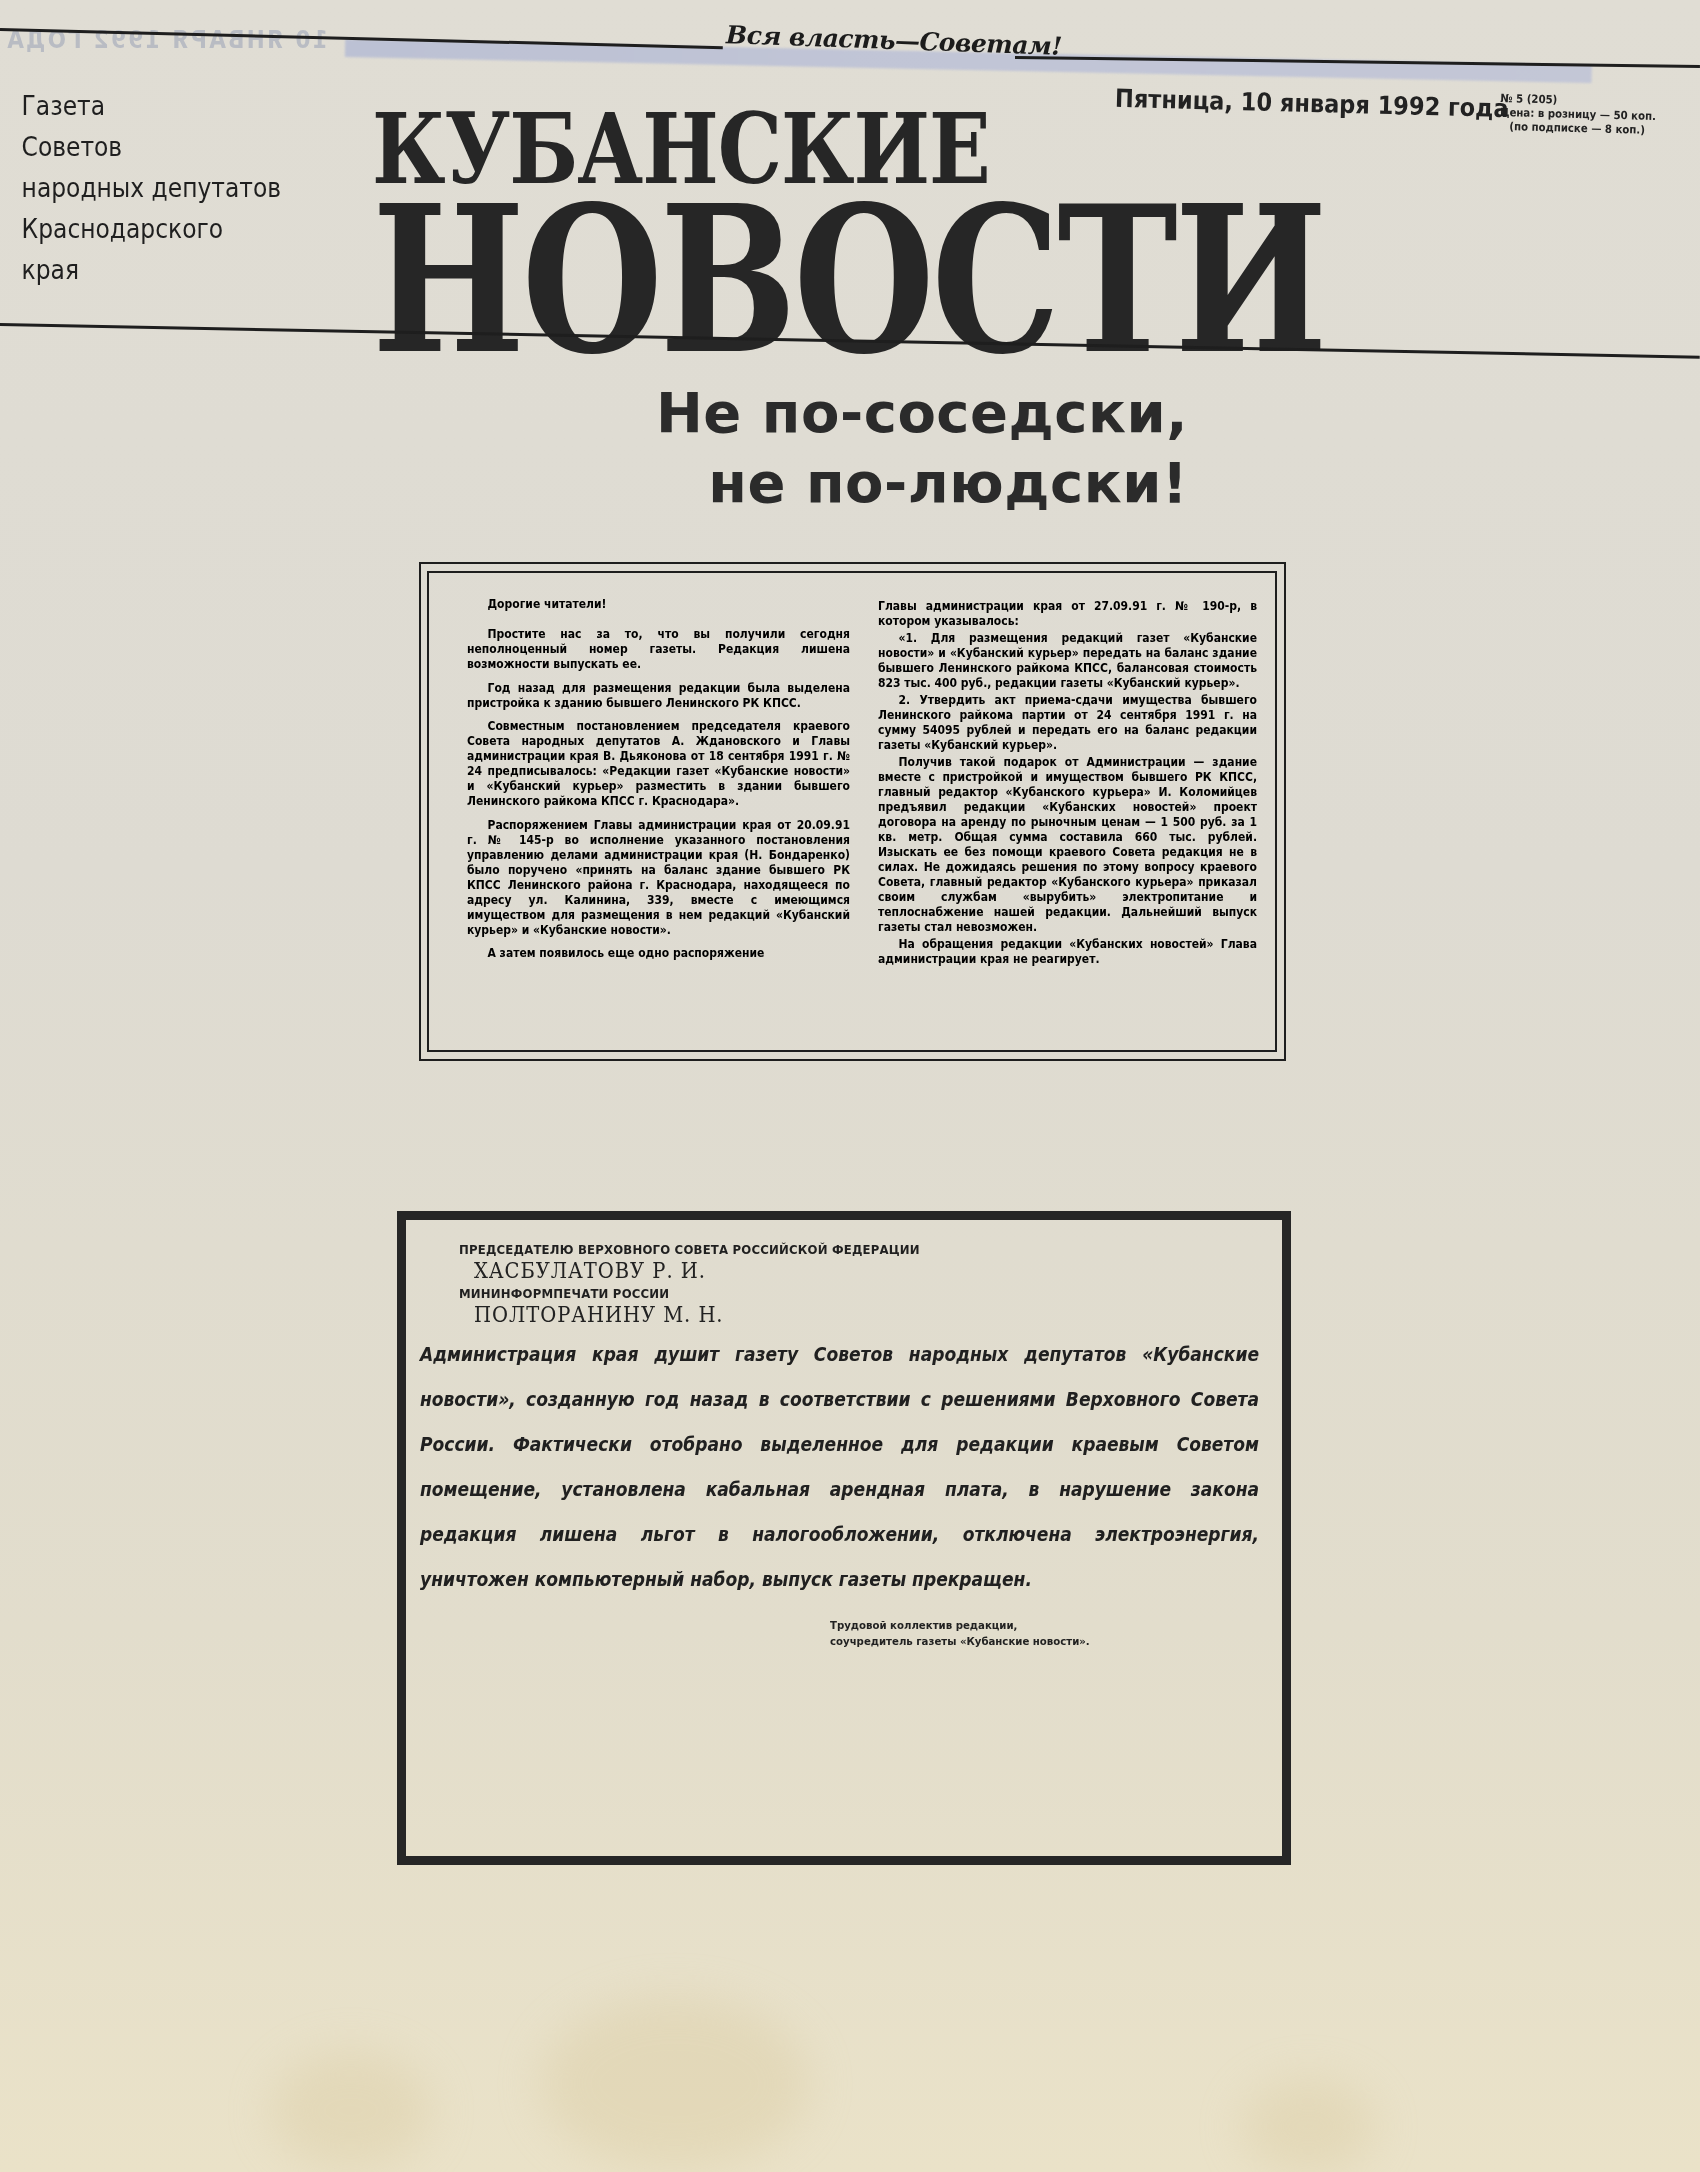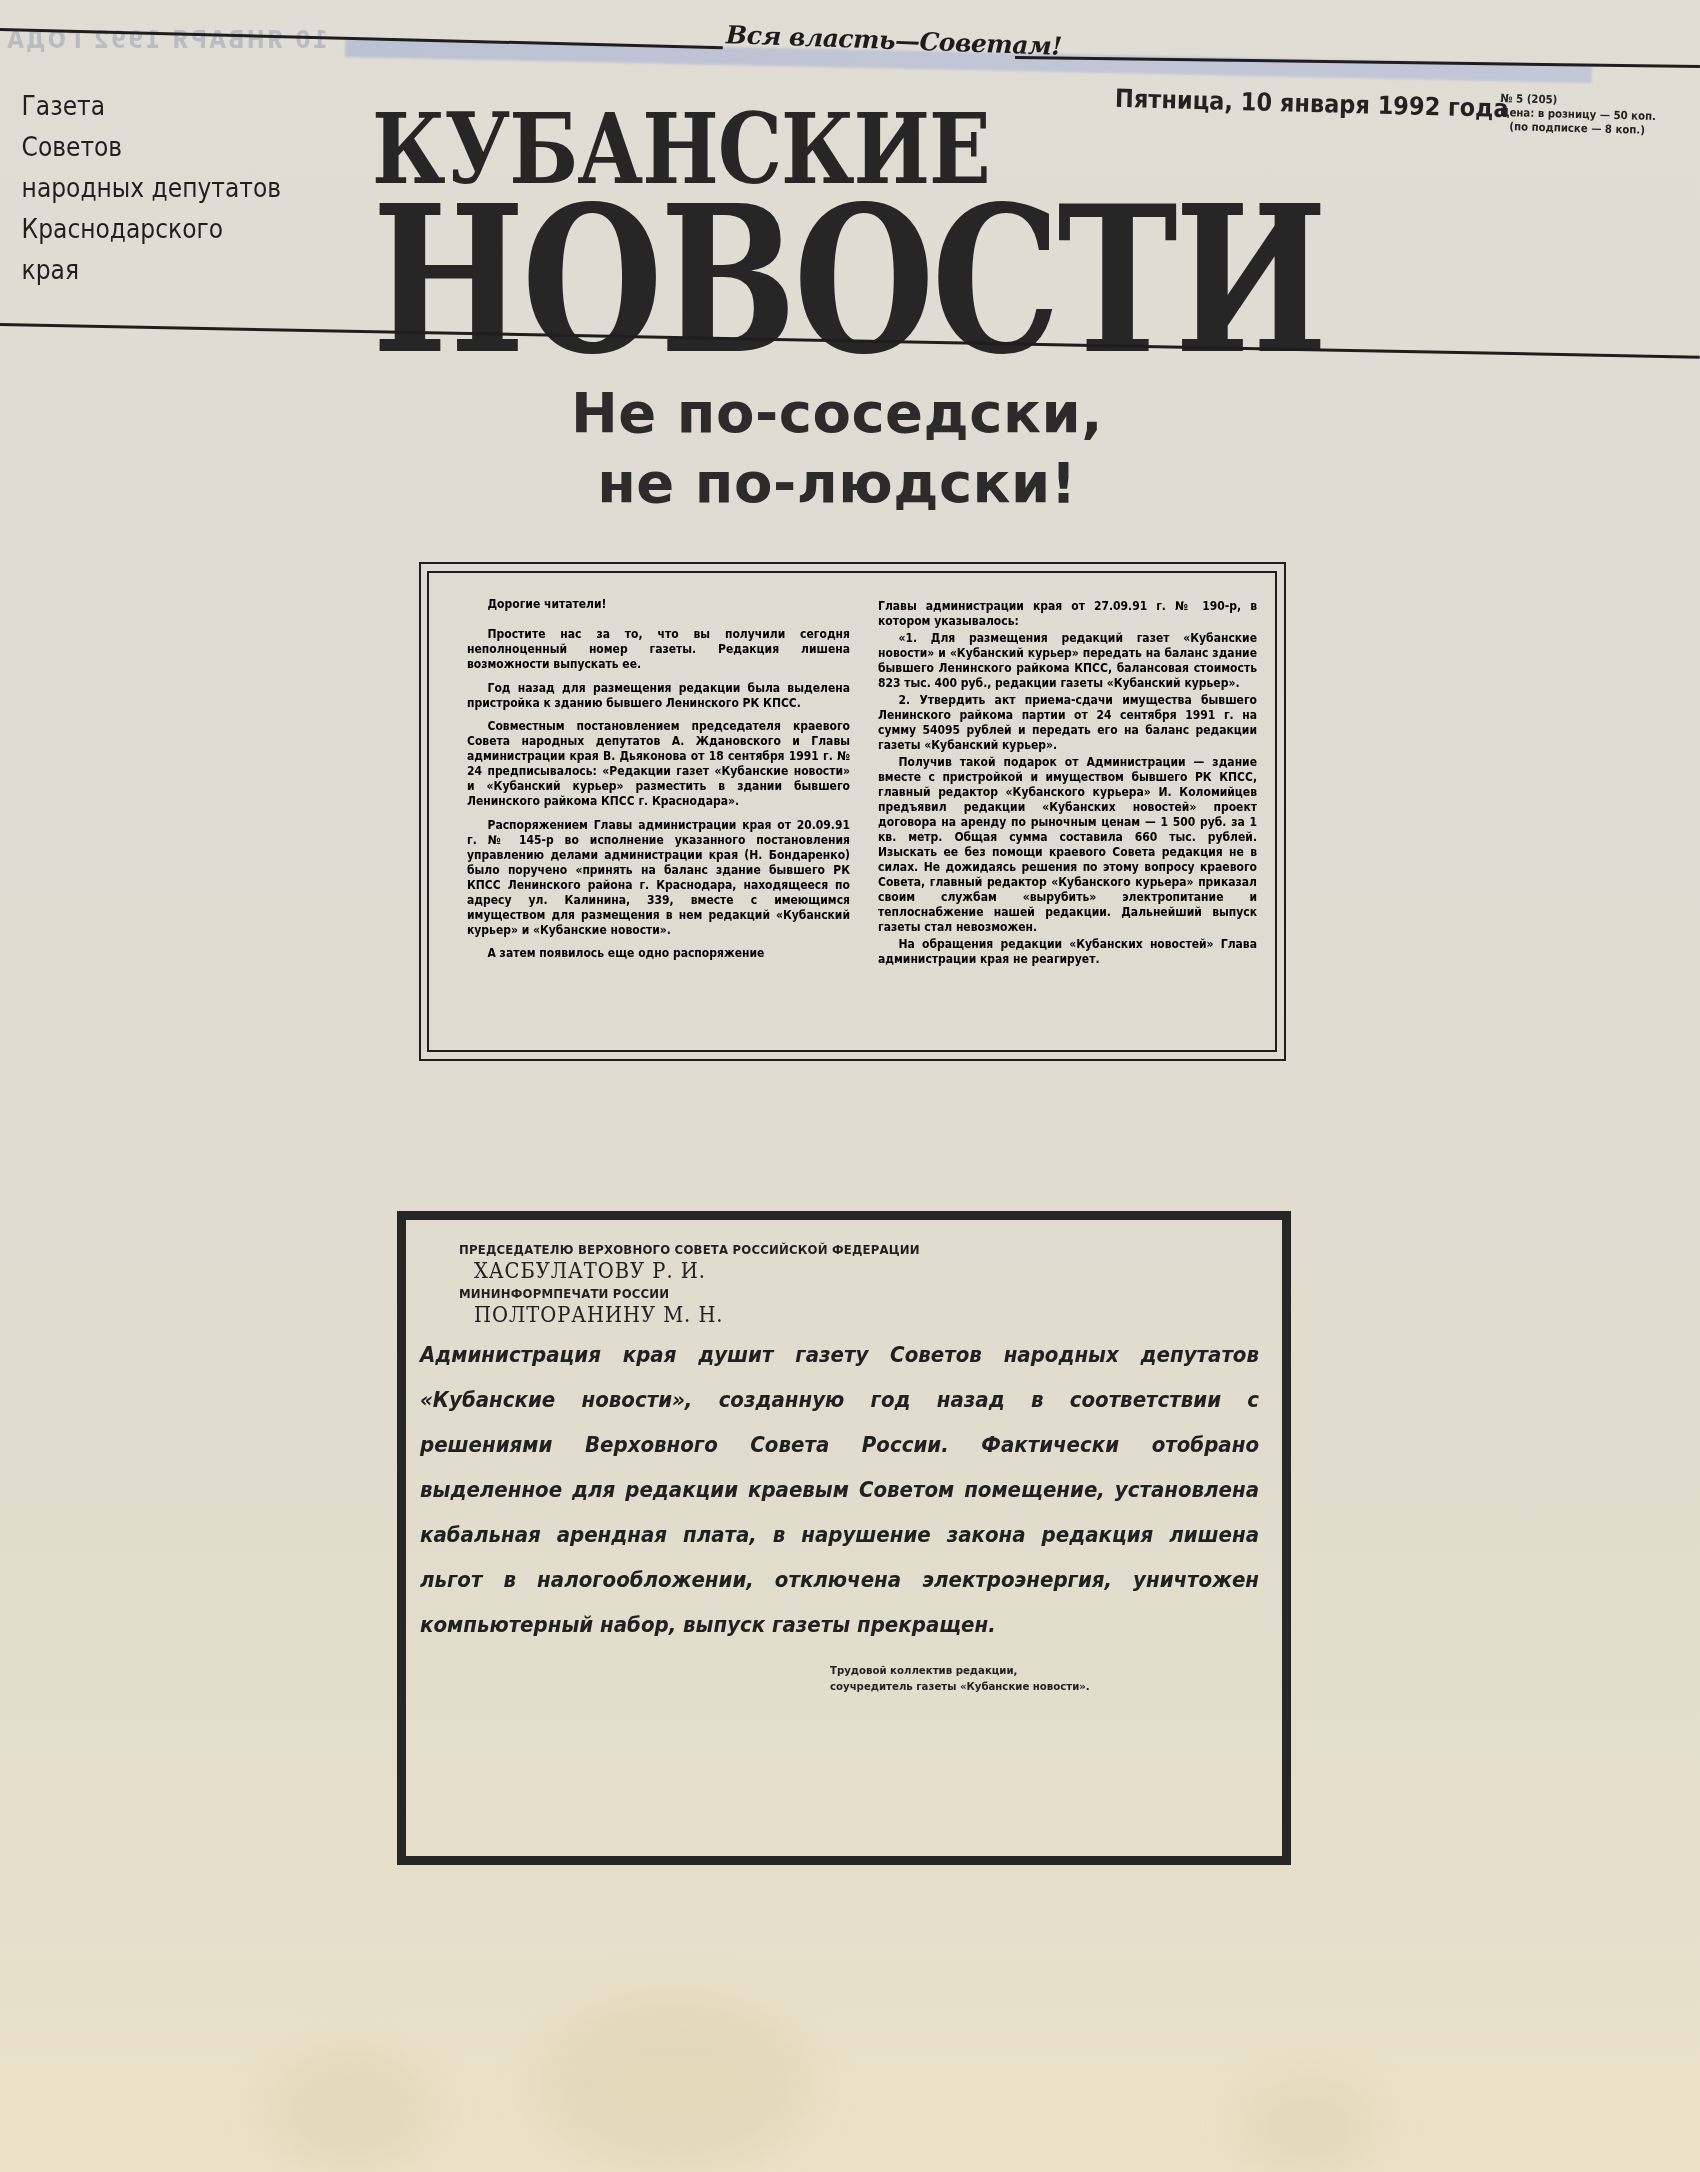--- a/index.html
+++ b/index.html
@@ -38,40 +38,40 @@
   .date {
     position:absolute; left:1115px; top:89px; font-family:"DejaVu Sans Condensed","DejaVu Sans",sans-serif;
     font-size:25px; font-weight:bold; color:#222; white-space:nowrap; transform:rotate(1.5deg);
   }
   .issue {
     position:absolute; left:1500px; top:94px; font-family:"DejaVu Sans Condensed","DejaVu Sans",sans-serif;
     font-size:11.3px; font-weight:bold; line-height:14px; color:#222; white-space:nowrap; transform:rotate(1.5deg);
   }
 
   .headline {
-    position:absolute; left:486px; top:378px; width:702px; text-align:center;
+    position:absolute; left:486px; top:378px; width:702px; text-align:right;
     font-family:"DejaVu Sans", sans-serif; font-weight:bold; font-size:56px; line-height:70px; color:#2b2b2b; letter-spacing:0.5px;
   }
 
   
   .box1-outer { position:absolute; left:419px; top:562px; width:867px; height:499px; border:2.2px solid #1e1e1e; box-sizing:border-box; }
   .box1-inner { position:absolute; left:427px; top:571px; width:850px; height:481px; border:2.2px solid #1e1e1e; box-sizing:border-box;
     padding:24px 16px 10.8px 38px; display:flex; gap:26px; }
   .col { flex:1; font-family:"DejaVu Sans Condensed","DejaVu Sans",sans-serif; font-size:12px; line-height:15px; color:#000000; text-align:justify; font-weight:bold; }
   .col p { margin:0 0 8.6px 0; text-indent:20.5px; }
   .col p.greet { text-indent:20.5px; margin-bottom:15px; }
   .col.right p { margin:2px; }
   .col.right p.first { text-indent:0; }
 
   
   .box2 { position:absolute; left:397px; top:1211px; width:894px; height:654px; border:9.7px solid #262626; box-sizing:border-box;
     padding:21.6px 23px 10.8px 14px; }
   .addressee-label { font-family:"DejaVu Sans Condensed","DejaVu Sans",sans-serif; font-weight:bold; font-size:13px; color:#1f1f1f; margin-left:39px; letter-spacing:0.2px; }
   .addressee-name { font-family:"DejaVu Serif", serif; font-size:23px; color:#222; margin-left:54px; letter-spacing:1.1px; transform:scaleX(.85); transform-origin:left; }
-  .appeal { font-family:"DejaVu Sans Condensed","DejaVu Sans",sans-serif; font-style:italic; font-weight:bold; font-size:22px; line-height:45px;
+  .appeal { font-family:"DejaVu Sans Condensed","DejaVu Sans",sans-serif; font-style:italic; font-weight:bold; font-size:19px; line-height:45px;
     color:#202020; text-align:justify; margin-top:5.4px; }
   .appeal p { margin:0; }
   .appeal p.indent { text-indent:27px; }
   .signature { font-family:"DejaVu Sans Condensed","DejaVu Sans",sans-serif; font-weight:bold; font-size:11.3px; line-height:16px; color:#222; margin-left:410px; margin-top:16px; }
 </style>
 </head>
 <body>
 
 <div class="stain" style="left:540px;top:1997px;width:270px;height:173px;"></div>
 <div class="stain" style="left:270px;top:2051px;width:162px;height:119px;"></div>

